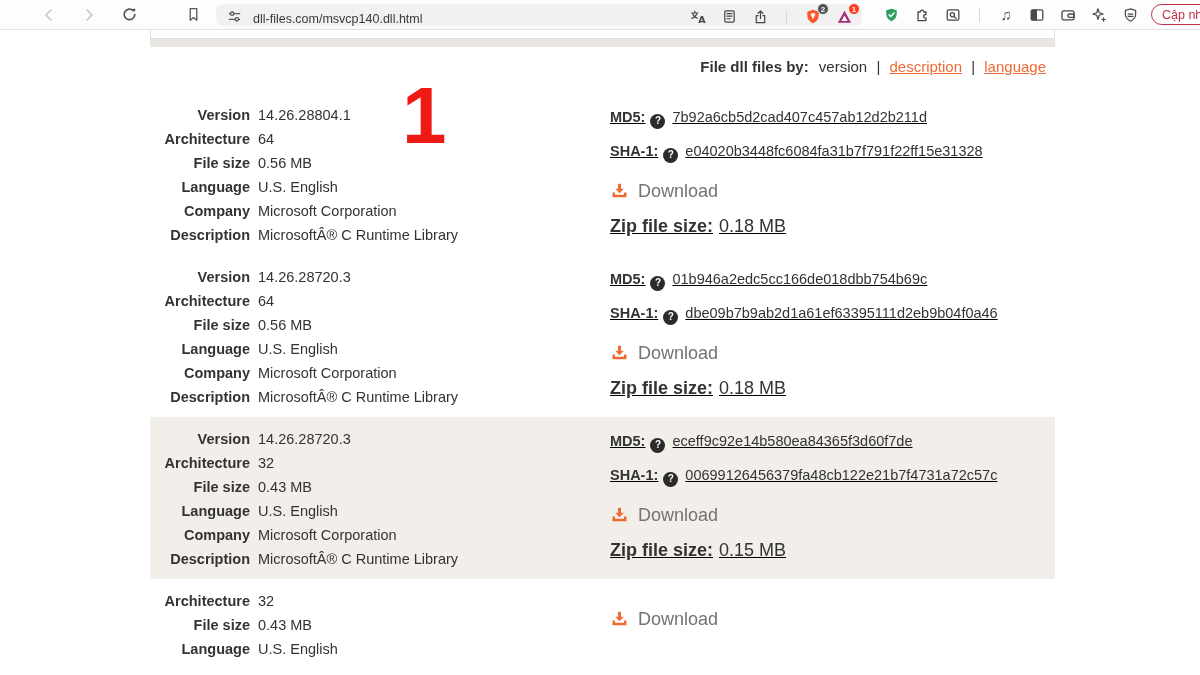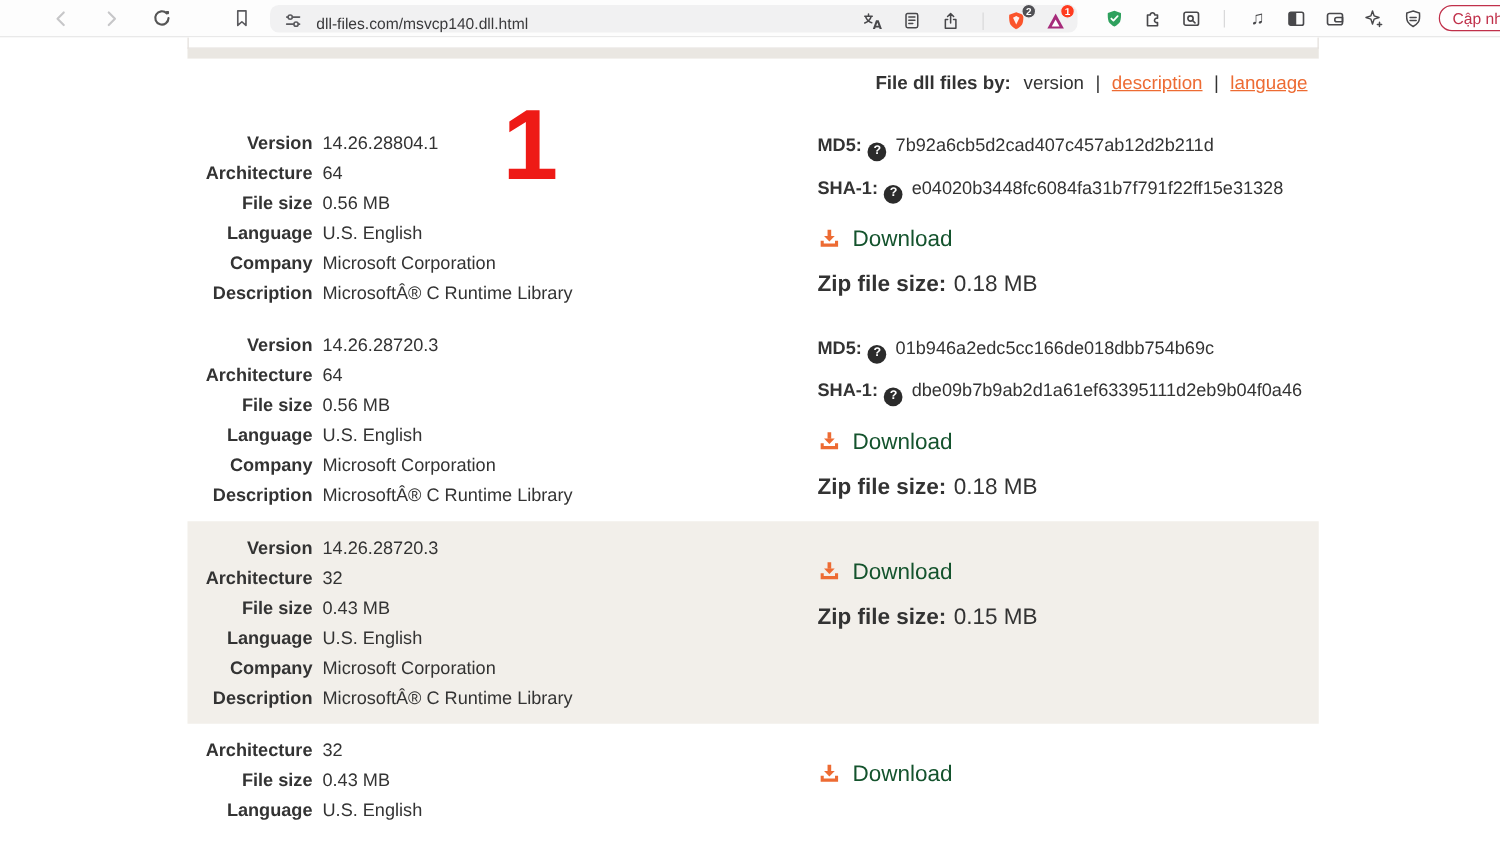--- a/index.html
+++ b/index.html
@@ -46,37 +46,37 @@
     line-height:24px; color:#333; }
   .order-label { font-weight:700; margin-right:6px; }
   .order-current { color:#333; }
   .order-sep { color:#333; margin:0 5px; }
   .order-link { color:#ed6b33; text-decoration:underline; cursor:pointer; }
 
   .annotation-1 { position:absolute; left:402px; top:46px; font-size:80px; line-height:1;
     font-weight:700; color:#ee1a16; font-family:"Liberation Sans",sans-serif; }
 
   .records { margin-top:14px; }
-  .record { height:162px; padding-top:10px; display:flex;gap:44px; }
+  .record { height:162px; padding-top:10px; display:flex; }
   .record.alt { background:#f2efea; }
 
   .rec-left { width:460px; flex:0 0 auto; }
   .frow { height:24px; line-height:24px; font-size:14.5px; color:#333; white-space:nowrap; }
   .flabel { display:inline-block; width:100px; text-align:right; font-weight:700;
     margin-right:8px; color:#333; }
 
-  .rec-right { flex:1 1 auto; padding-top:2px; }
+  .rec-right { flex:1 1 auto; padding-top:2px;text-decoration:underline; }
   .hashrow { height:24px; line-height:24px; font-size:14.5px; color:#333; white-space:nowrap; }
   .hashrow + .hashrow { margin-top:10px; }
   .hlabel { font-weight:700; }
   .qicon { display:inline-flex; width:15px; height:15px; border-radius:50%; background:#2b2b2b;
     color:#fff; font-size:10px; font-weight:700; align-items:center; justify-content:center;
     margin:0 7px 0 5px; vertical-align:-2px; cursor:pointer; }
   .download { display:inline-flex; align-items:center; gap:9px; margin-top:16px;
-    color:#14532d; font-size:18px; text-decoration:none; cursor:pointer; height:24px; }
+    color:#737373; font-size:18px; text-decoration:none; cursor:pointer; height:24px; }
   .ziprow { margin-top:10px; font-size:18px; color:#333; height:24px; line-height:24px; }
   .zlabel { font-weight:700; margin-right:6px; }
 </style>
 </head>
 <body>
 
 <div class="toolbar">
   <div class="nav-group">
     <span class="tb-icon">
       <svg width="16" height="16" viewBox="0 0 16 16">
@@ -274,20 +274,22 @@
   <div class="record alt">
     <div class="rec-left">
       <div class="frow"><span class="flabel">Version</span><span class="fval">14.26.28720.3</span></div>
       <div class="frow"><span class="flabel">Architecture</span><span class="fval">32</span></div>
       <div class="frow"><span class="flabel">File size</span><span class="fval">0.43 MB</span></div>
       <div class="frow"><span class="flabel">Language</span><span class="fval">U.S. English</span></div>
       <div class="frow"><span class="flabel">Company</span><span class="fval">Microsoft Corporation</span></div>
       <div class="frow"><span class="flabel">Description</span><span class="fval">MicrosoftÂ® C Runtime Library</span></div>
     </div>
     <div class="rec-right">
+      <div class="hashrow"><span class="hlabel">MD5:</span><span class="qicon">?</span><span>eceff9c92e14b580ea84365f3d60f7de</span></div>
+      <div class="hashrow"><span class="hlabel">SHA-1:</span><span class="qicon">?</span><span>00699126456379fa48cb122e21b7f4731a72c57c</span></div>
       <a class="download">
         <span style="display:inline-flex;">
           <svg width="19" height="18" viewBox="0 0 16 16">
                     <rect x="6.7" y="1.6" width="2.6" height="4.6" fill="#ed6b33"></rect>
                     <polygon points="4.2,6 11.8,6 8,10" fill="#ed6b33"></polygon>
                     <path d="M1.8 9.4 V13.6 H14.2 V9.4 H12 V11.4 H4 V9.4 Z" fill="#ed6b33"></path>
                   </svg>
         </span>
         <span>Download</span>
       </a>

